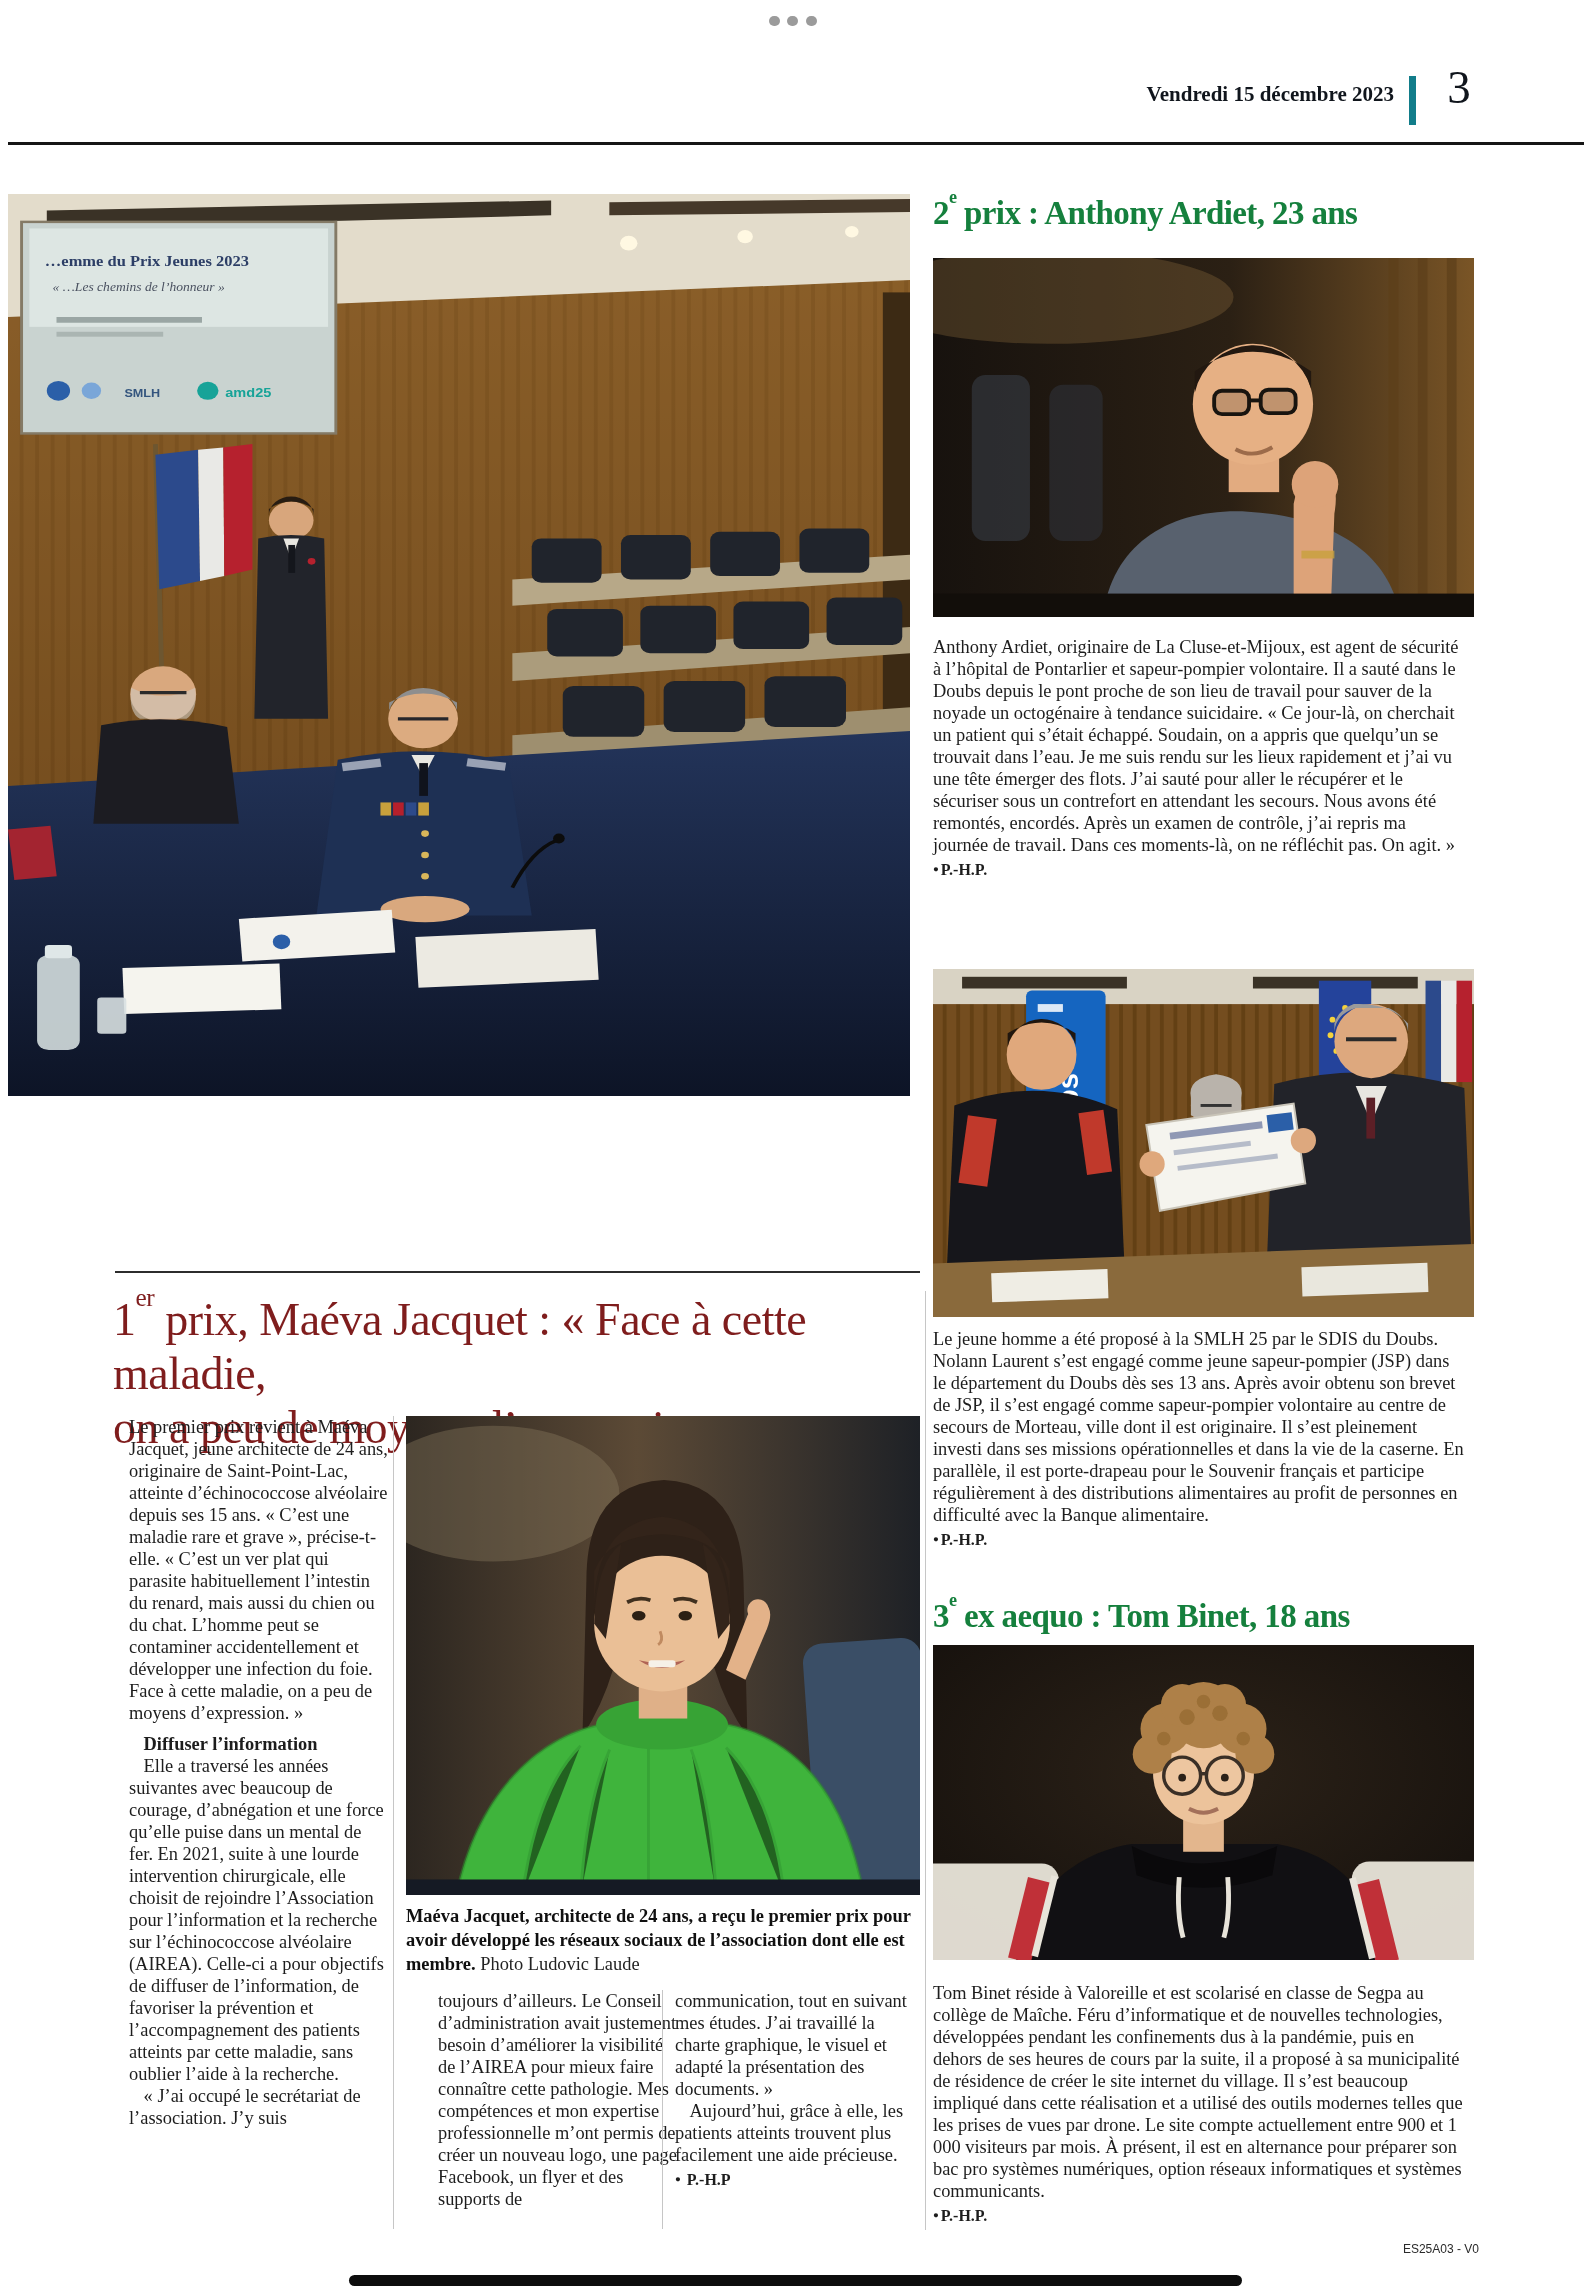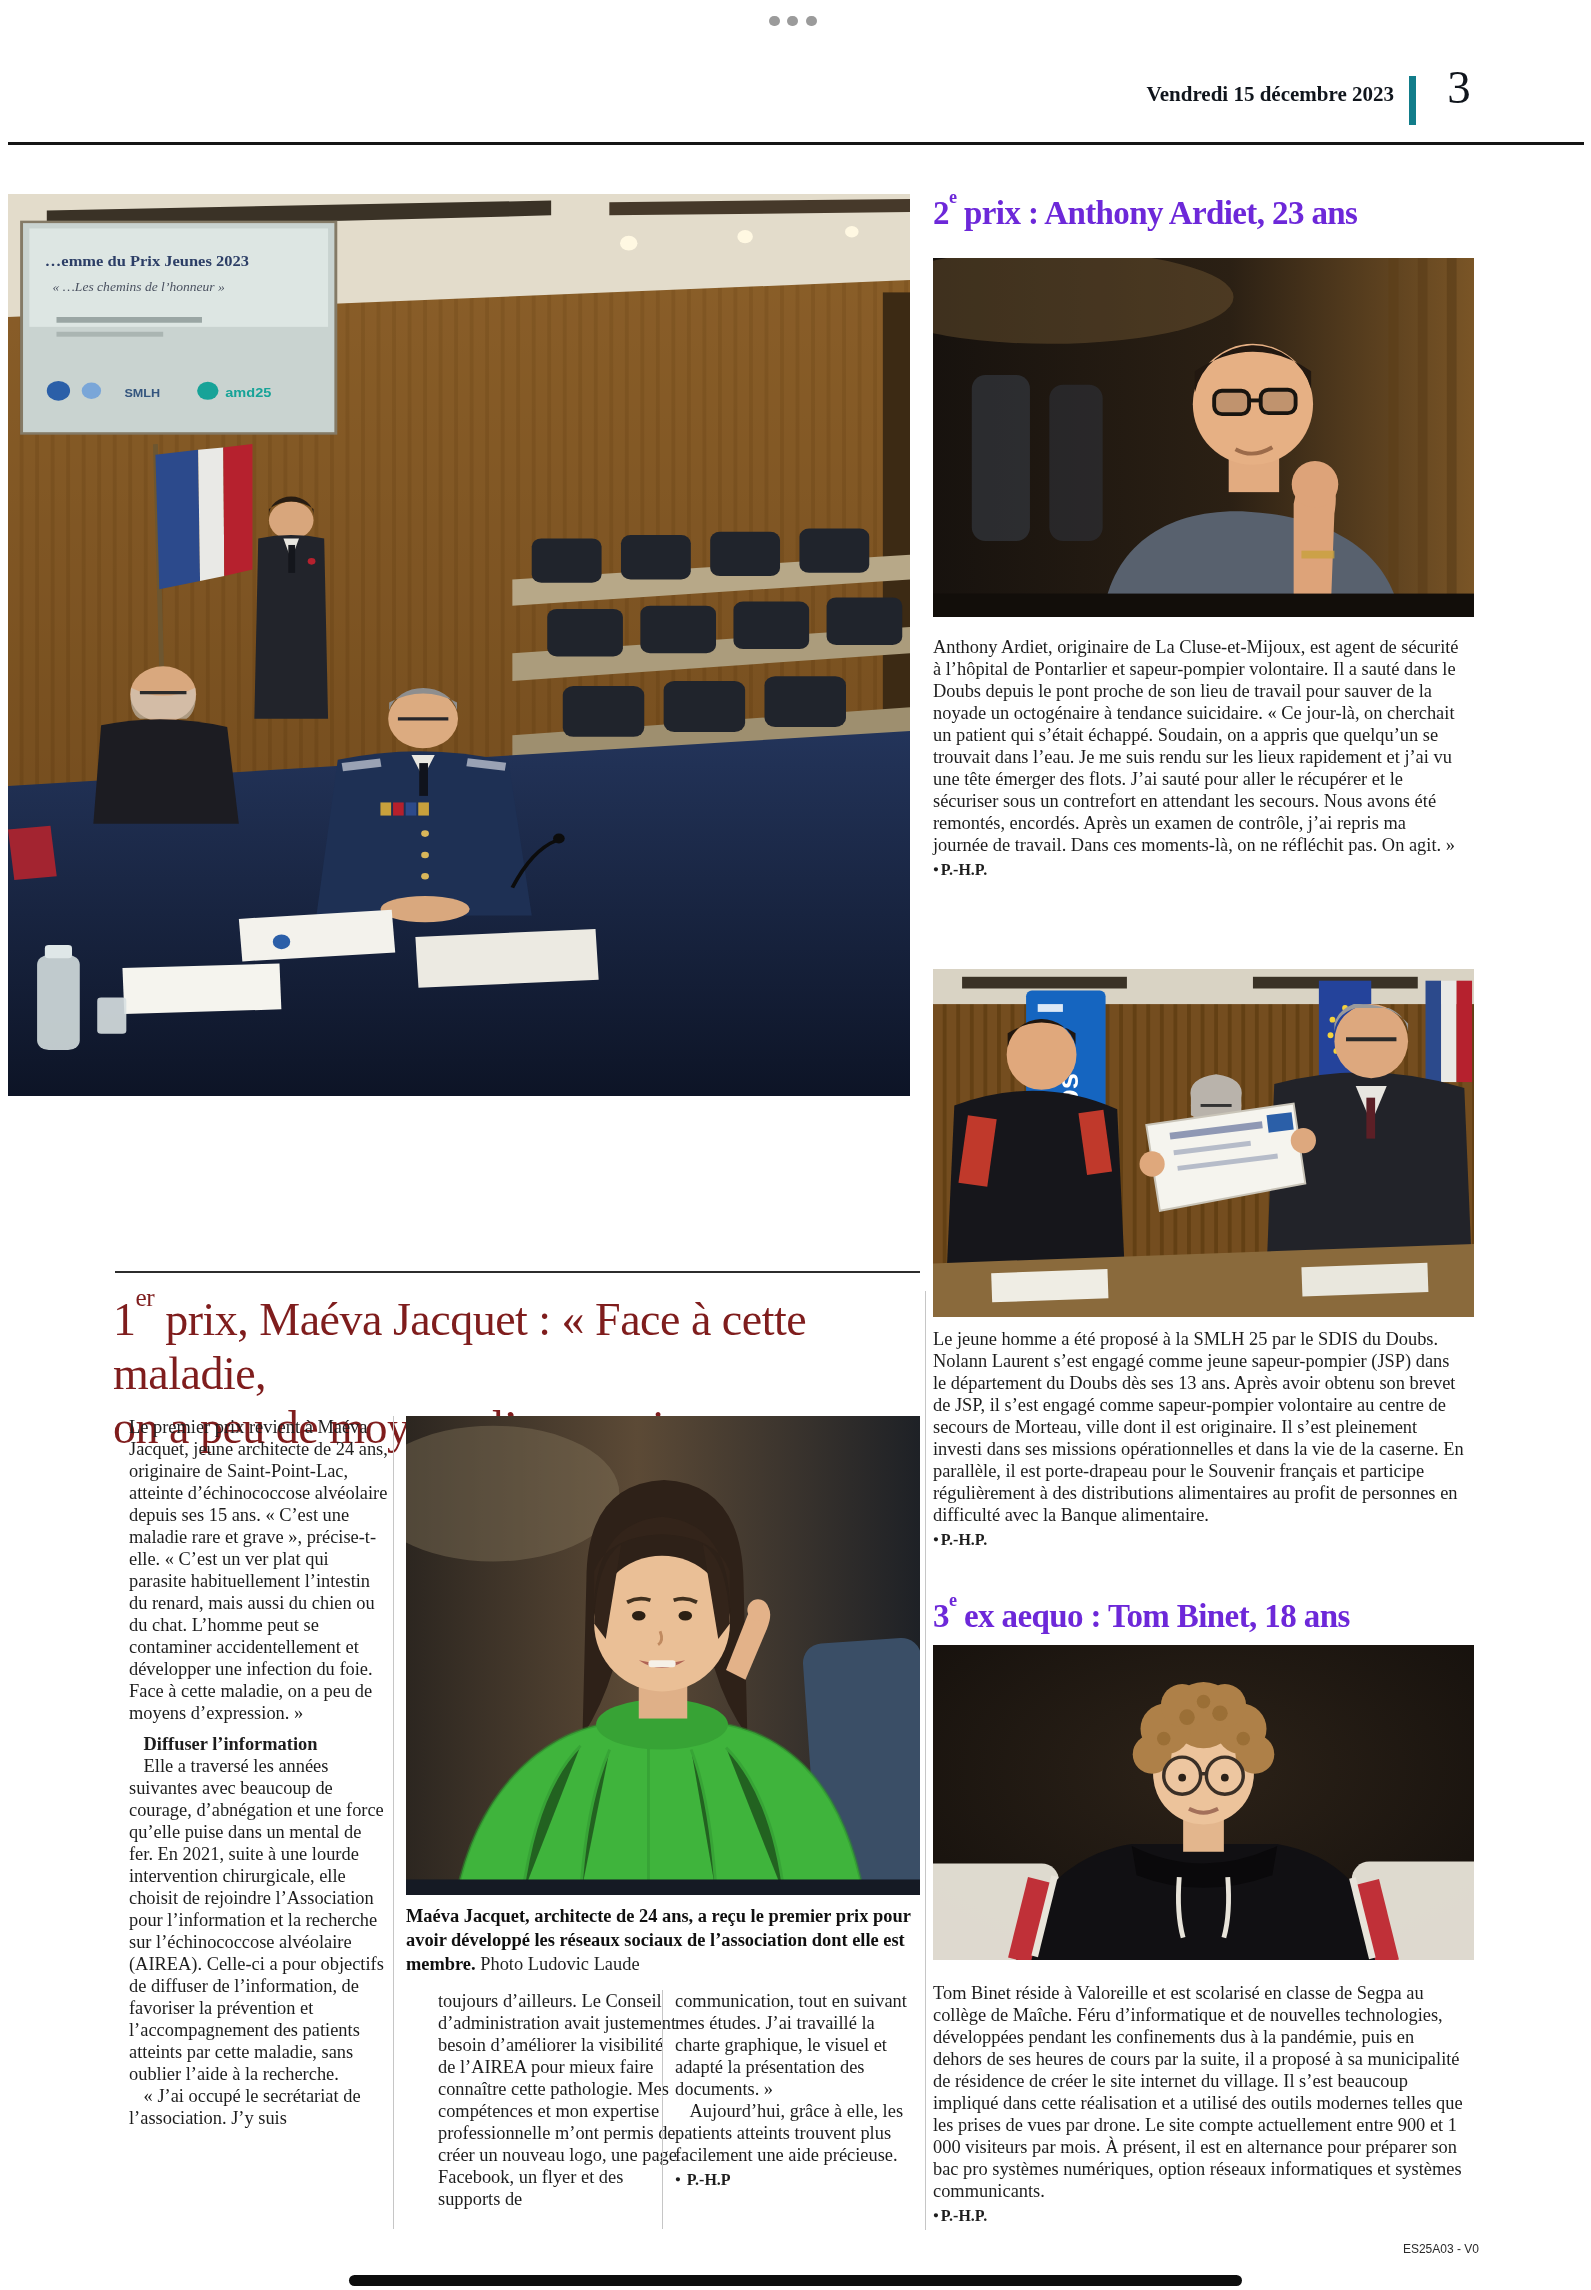--- a/index.html
+++ b/index.html
@@ -12,21 +12,21 @@
   .dot-row i{width:10.7px;height:10.7px;border-radius:50%;background:#9b9b9b;display:block;}
   .home-bar{left:349px;top:2275px;width:893px;height:10.7px;border-radius:5.8px;background:#0d0d0d;}
 
   
   .date{left:873px;top:82px;width:521px;text-align:right;font-size:21px;font-weight:bold;color:#10151c;}
   .teal-bar{left:1409px;top:76px;width:6.8px;height:49px;background:#127d8a;}
   .pagenum{left:1423px;top:60px;width:72px;text-align:center;font-size:47px;color:#10151c;}
   .hrule{left:7.8px;top:142px;width:1576px;height:2.9px;background:#151515;}
 
   
-  h2.sec{margin:0;font-size:33px;line-height:39px;font-weight:bold;letter-spacing:-0.6px;color:#6d28d9;}
+  h2.sec{margin:0;font-size:33px;line-height:39px;font-weight:bold;letter-spacing:-0.6px;color:#15803d;}
   sup.hs{font-size:.55em;position:relative;top:-.5em;font-weight:inherit;}
   .lead-head{font-size:46px;line-height:54px;font-weight:normal;letter-spacing:-0.5px;color:#7f1d1d;}
   .lead-head .l2{display:block;}
 
   
   .bt{font-size:18.4px;line-height:22px;color:#1d1d1d;}
   .bt p{margin:0;}
   .bt p.ind{text-indent:14.6px;}
   .subhead{font-weight:bold;margin-top:8.7px !important;text-indent:14.6px;}
   .byline{font-weight:bold;font-size:16px;margin-top:1.9px !important;}

